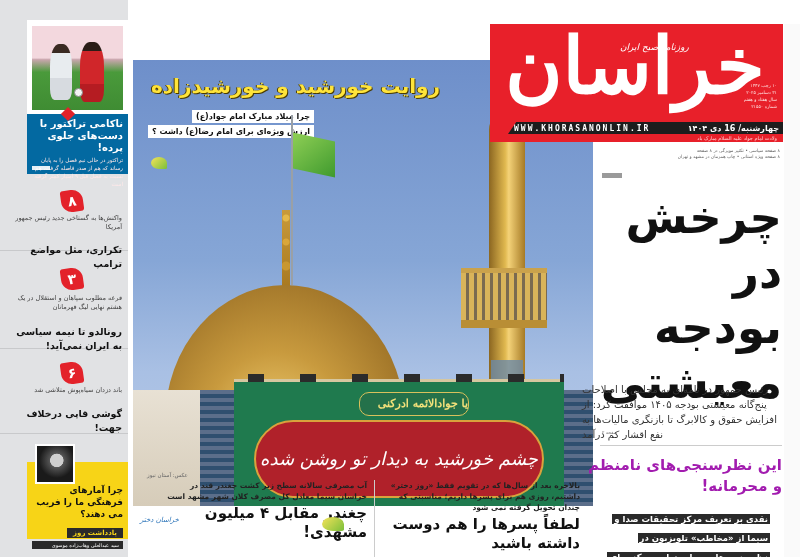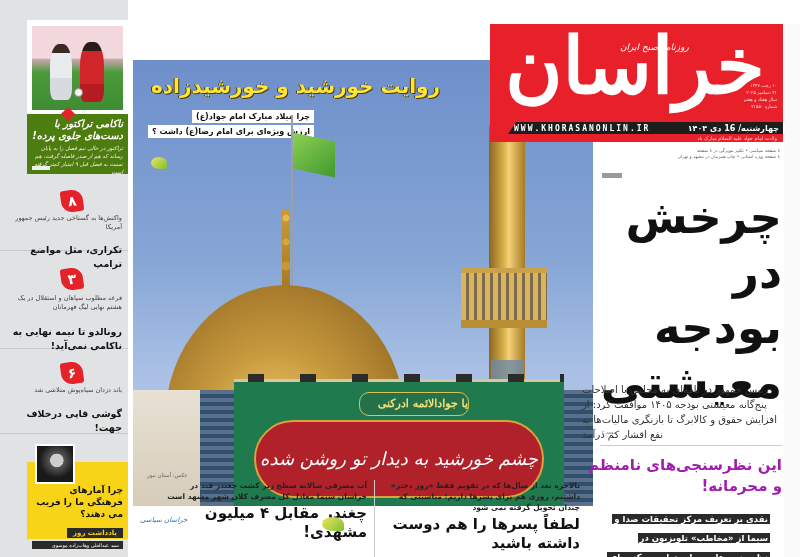--- a/index.html
+++ b/index.html
@@ -11,21 +11,21 @@
   .sidebar-divider { position: absolute; left: 0; width: 128px; height: 1px; background: #c8c9cb; }
 
   .sport-box { position: absolute; left: 27px; top: 20px; width: 101px; height: 154px; background: #fff; }
   .sport-photo { position: absolute; left: 5px; top: 6px; width: 91px; height: 84px; overflow: hidden;
     background: linear-gradient(#f3d8de 0%, #f3d8de 38%, #c9a6ad 40%, #4a9a3b 55%, #3f8c33 100%); }
   .player { position: absolute; border-radius: 40% 40% 20% 20%; }
   .player.white { left: 18px; top: 18px; width: 22px; height: 56px; background: linear-gradient(#3a2a22 0 16%, #e8ecef 16% 60%, #d7dbe0 60%); }
   .player.red { left: 48px; top: 16px; width: 24px; height: 60px; background: linear-gradient(#2a1d17 0 15%, #d0262a 15% 70%, #b51c22 70%); }
   .ball { position: absolute; left: 42px; top: 62px; width: 9px; height: 9px; border-radius: 50%; background: #f4f4f4; border: 1px solid #888; }
 
-  .sport-red { position: absolute; left: 0; top: 94px; width: 101px; height: 60px; background: #4d7c0f; color: #fff; padding: 4px 5px; text-align: right; font-style: italic; }
+  .sport-red { position: absolute; left: 0; top: 94px; width: 101px; height: 60px; background: #0369a1; color: #fff; padding: 4px 5px; text-align: right; }
   .sport-red .pointer { position: absolute; right: 55px; top: -5px; width: 10px; height: 10px; background: #e3222a; transform: rotate(45deg); }
   .sport-title { font-size: 10px; font-weight: bold; line-height: 12px; }
   .sport-body { font-size: 5.5px; line-height: 8px; margin-top: 2px; color: #ffe9e9; }
   .page-tag { position: absolute; left: 5px; bottom: 4px; width: 18px; height: 4px; background: #fff; opacity: .9; }
 
   .num-badge { position: absolute; width: 22px; height: 22px; background: #e3222a; color: #fff; font-weight: bold; font-size: 14px;
     display: flex; align-items: center; justify-content: center; border-radius: 3px 11px 3px 11px; transform: rotate(-8deg); font-family: "DejaVu Sans", sans-serif; }
   .side-kicker { position: absolute; right: 6px; width: 110px; font-size: 6.5px; line-height: 9px; color: #444; text-align: right; }
   .side-title { position: absolute; right: 6px; width: 115px; font-size: 9.5px; font-weight: bold; line-height: 14px; color: #111; text-align: right; margin-top: 9px; }
 
@@ -122,21 +122,21 @@
   <div class="sidebar-divider" style="top:250px"></div>
   <div class="sidebar-divider" style="top:348px"></div>
   <div class="sidebar-divider" style="top:433px"></div>
 
   <div class="num-badge" style="left:61px; top:190px">۸</div>
   <div class="side-kicker" style="top:214px">واکنش‌ها به گستاخی جدید رئیس جمهور آمریکا</div>
   <div class="side-title" style="top:234px">تکراری، مثل مواضع ترامپ</div>
 
   <div class="num-badge" style="left:61px; top:268px">۳</div>
   <div class="side-kicker" style="top:294px">قرعه مطلوب سپاهان و استقلال در یک هشتم نهایی لیگ قهرمانان</div>
-  <div class="side-title" style="top:316px">رونالدو تا نیمه نهایی به ناکامی نمی‌آید!</div>
+  <div class="side-title" style="top:316px">رونالدو تا نیمه سیاسی به ایران نمی‌آید!</div>
 
   <div class="num-badge" style="left:61px; top:362px">۶</div>
   <div class="side-kicker" style="top:386px">باند دزدان سیاه‌پوش متلاشی شد</div>
   <div class="side-title" style="top:398px">گوشی قاپی درخلاف جهت!</div>
 
   <div class="op-box">
     <div class="op-title">چرا آمارهای فرهنگی ما را فریب می دهند؟</div>
     <div class="op-label">یادداشت روز</div>
     <div class="op-author">سید عبدالعلی وهاب‌زاده موسوی</div>
   </div>
@@ -168,21 +168,21 @@
     <div class="banner-red">چشم خورشید به دیدار تو روشن شده است</div>
   </div>
 </div>
 
 <div class="caption">عکس: آستان نیوز</div>
 
 <div class="story story-1">
   <div class="story-kicker">آب مصرفی سالانه سطح زیر کشت چغندر قند در خراسان سیما معادل کل مصرف کلان شهر مشهد است</div>
   <div class="story-title">چغندر مقابل ۴ میلیون مشهدی!</div>
 </div>
-<div class="khorasan-razavi-logo">خراسان سیاسی</div>
+<div class="khorasan-razavi-logo">خراسان دختر</div>
 <div class="story-rule" style="left:374px"></div>
 <div class="pesar-logo"></div>
 <div class="story story-2">
   <div class="story-kicker">بالاخره بعد از سال‌ها که در تقویم فقط «روز دختر» داشتیم، روزی هم برای پسرها داریم؛ مناسبتی که چندان تحویل گرفته نمی شود</div>
   <div class="story-title">لطفاً پسرها را هم دوست داشته باشید</div>
 </div>
 
 <div class="masthead">
   <div class="masthead-tagline">روزنامه صبح ایران</div>
   <div class="masthead-logo">خراسان</div>

